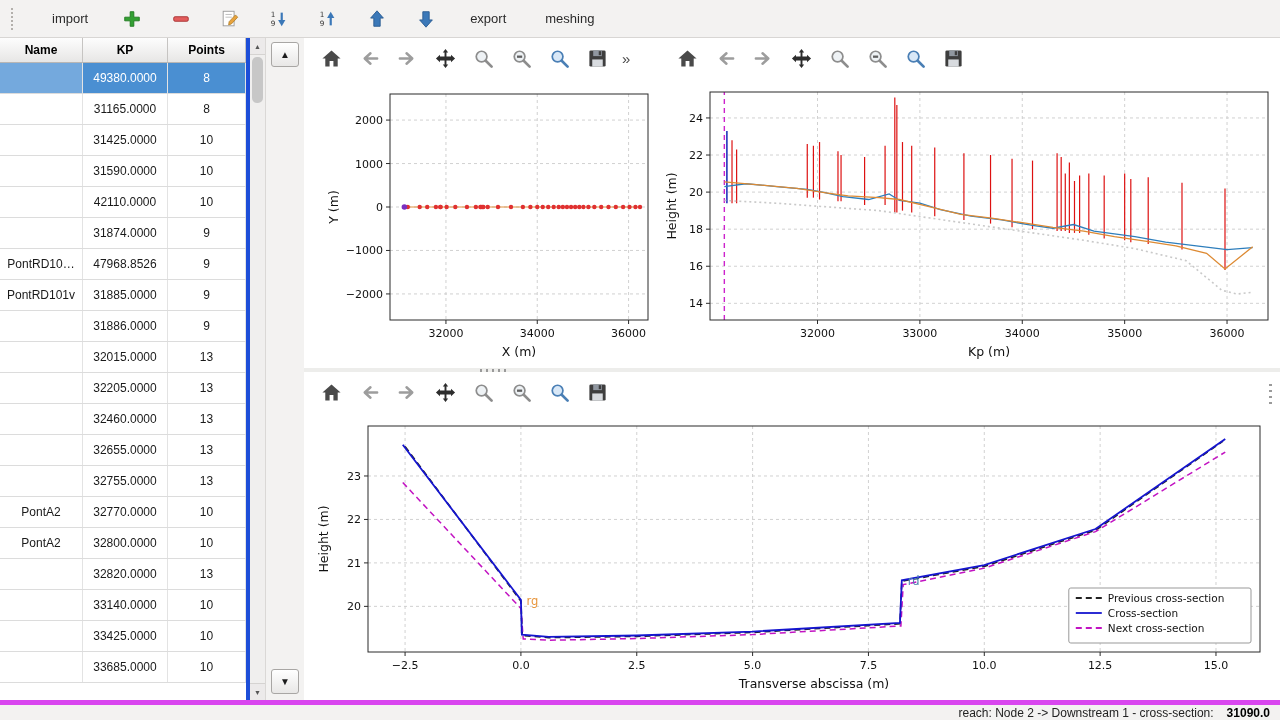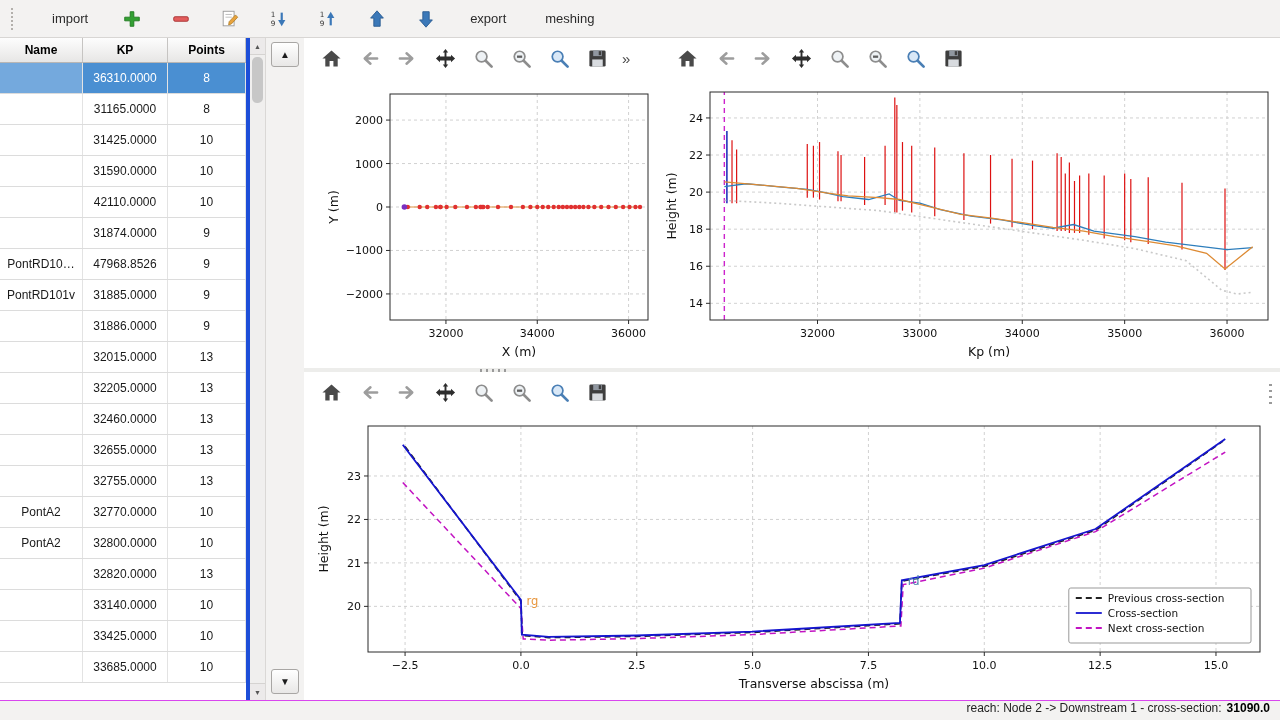--- a/index.html
+++ b/index.html
@@ -49,23 +49,23 @@
            justify-content:center;padding:0;cursor:default;}
   .overflow{font-size:15px;color:#4a4a4a;margin-left:2px;}
   .chart-host{position:absolute;left:0;right:0;top:40px;bottom:0;}
   #splitter{position:absolute;left:304px;top:368px;width:976px;height:4px;background:#ededeb;}
   #splitter-handle{position:absolute;left:480px;top:369px;width:30px;height:3px;
       background:repeating-linear-gradient(90deg,#9a9a9a 0 2px,transparent 2px 6px);}
   .v-grip{position:absolute;right:8px;top:8px;width:3px;height:24px;
       background:repeating-linear-gradient(0deg,#9a9a9a 0 2px,transparent 2px 6px);}
   
   #statusbar{position:absolute;left:0;top:700px;width:1280px;height:20px;background:#f3f2f1;
-             border-top:1px solid #d946ef;display:flex;align-items:flex-start;justify-content:flex-end;
+             border-top:5px solid #d946ef;display:flex;align-items:flex-end;justify-content:flex-end;
              padding-right:10px;box-sizing:border-box;font-size:12px;color:#222;}
-  #statusbar b{margin-left:5px;font-weight:bold;color:#000;}
+  #statusbar b{margin-left:13px;font-weight:bold;color:#000;}
 </style>
 </head>
 <body>
 
 <div id="menubar">
   <div class="grip"></div>
   <button class="menu-btn">import</button>
   <button class="tool-btn">
     <svg width="20" height="20" viewBox="0 0 22 22">
         <path d="M9 3 h4 v6 h6 v4 h-6 v6 h-4 v-6 H3 v-4 h6 z" fill="#33a033" stroke="#1f7a1f" stroke-width="1"></path>
@@ -116,21 +116,21 @@
 
 <div id="table-panel">
   <div id="table-header">
     <div class="hcell name">Name</div>
     <div class="hcell kp">KP</div>
     <div class="hcell points">Points</div>
   </div>
   <div id="table-body">
       <div class="trow selected">
         <div class="tcell name"></div>
-        <div class="tcell kp">36310.0000</div>
+        <div class="tcell kp">49380.0000</div>
         <div class="tcell points">8</div>
       </div>
       <div class="trow">
         <div class="tcell name"></div>
         <div class="tcell kp">31165.0000</div>
         <div class="tcell points">8</div>
       </div>
       <div class="trow">
         <div class="tcell name"></div>
         <div class="tcell kp">31425.0000</div>

